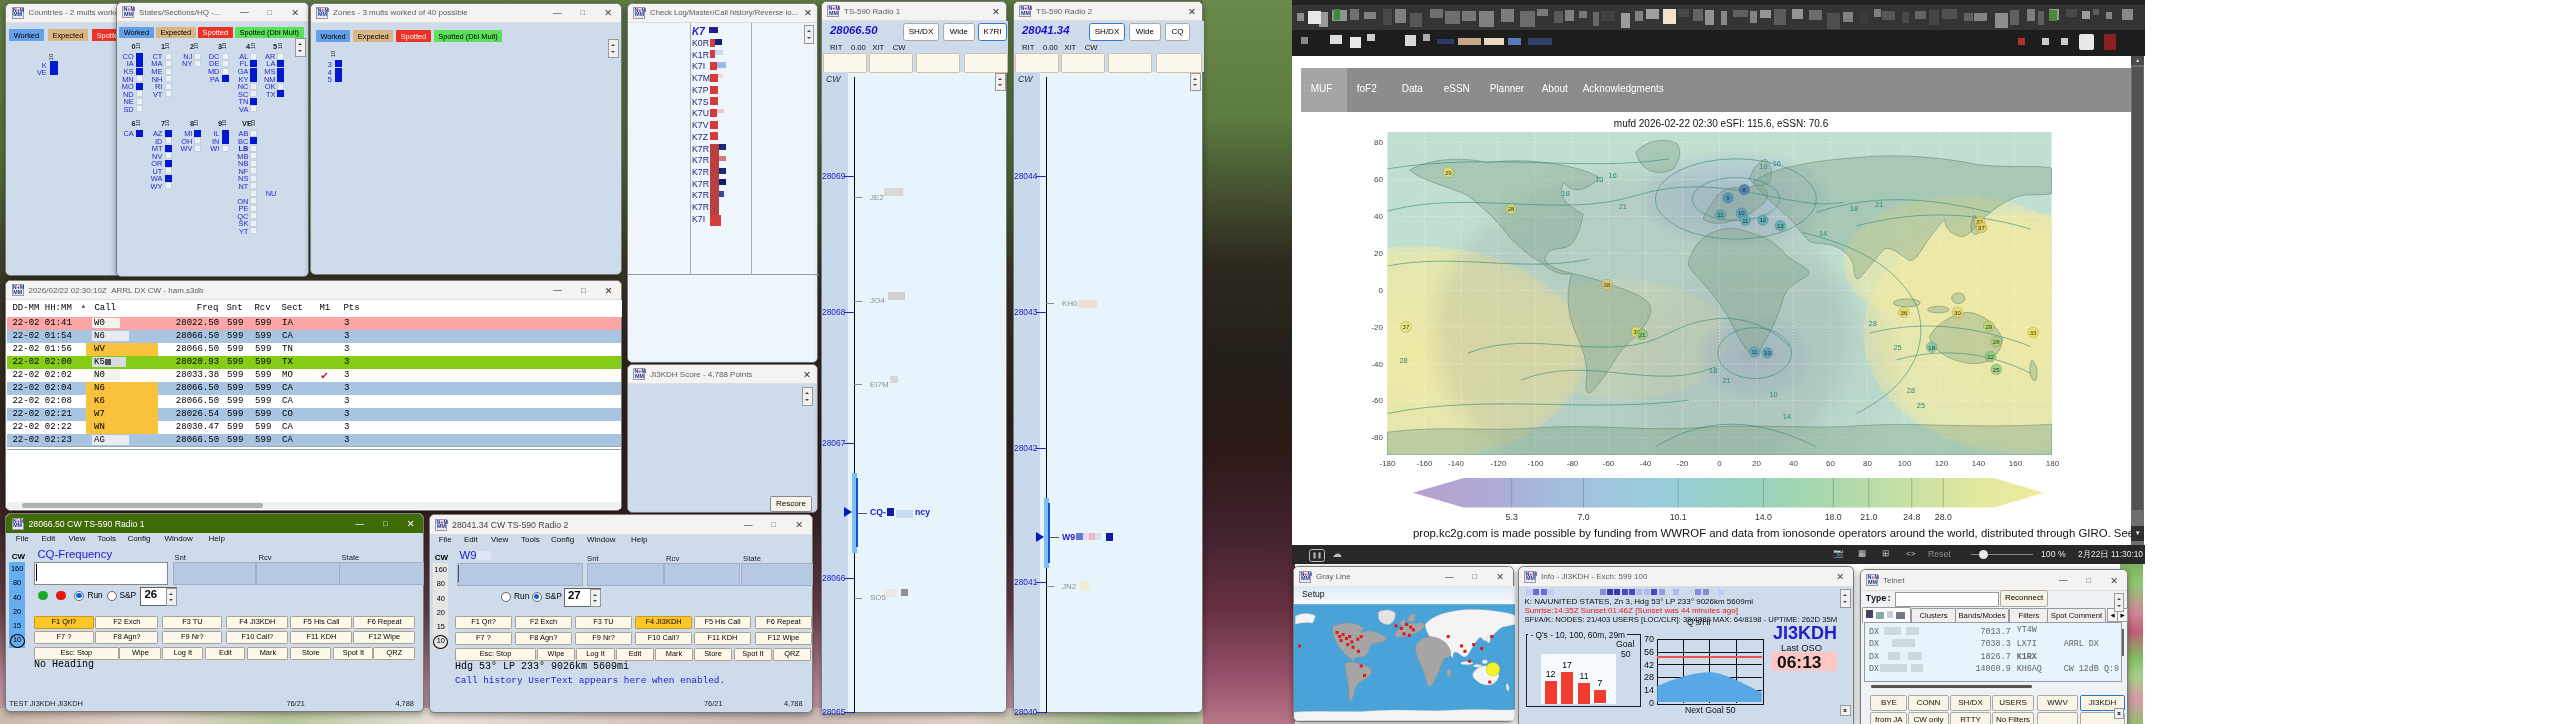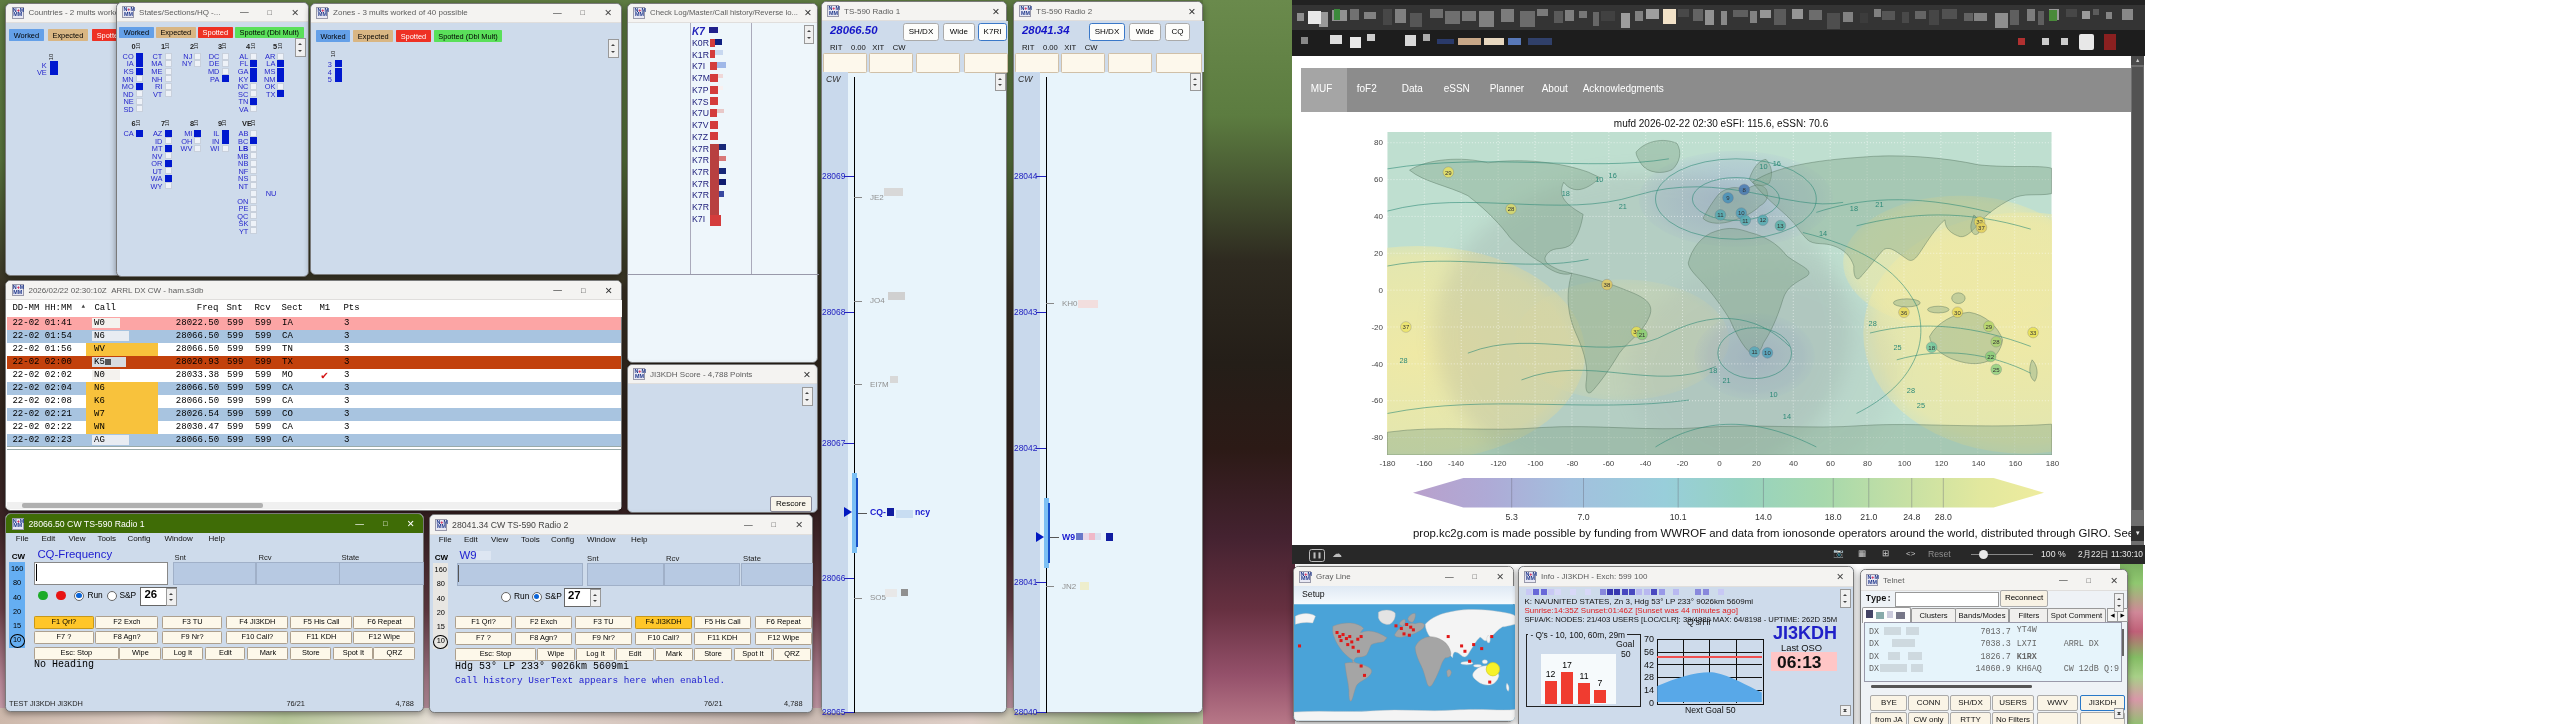--- a/index.html
+++ b/index.html
@@ -277,21 +277,21 @@
       <div style="position:relative;height:13px;background:#fff;color:#000;">
         <span class="abs" style="left:79px;top:0;width:72px;height:13px;background:#f8c23c;"></span>
         <span class="abs" style="left:5.4px;top:1.3px;">22-02 01:56</span>
         <span class="abs" style="left:87px;top:1.3px;">WV</span>
         <span class="abs" style="left:161px;top:1.3px;width:51px;text-align:right;">28066.50</span>
         <span class="abs" style="left:220px;top:1.3px;">599</span>
         <span class="abs" style="left:248px;top:1.3px;">599</span>
         <span class="abs" style="left:275px;top:1.3px;">TN</span>
         <span class="abs" style="left:337px;top:1.3px;">3</span>
       </div>
-      <div style="position:relative;height:13px;background:#c2410c;color:#000;">
+      <div style="position:relative;height:13px;background:#84cc16;color:#000;">
         <span class="abs" style="left:85px;top:1.3px;width:34px;height:10px;background:#d8dce0;"></span>
         <span class="abs" style="left:98px;top:3.4px;width:6px;height:6px;background:#555;"></span>
         <span class="abs" style="left:5.4px;top:1.3px;">22-02 02:00</span>
         <span class="abs" style="left:87px;top:1.3px;">K5</span>
         <span class="abs" style="left:161px;top:1.3px;width:51px;text-align:right;">28020.93</span>
         <span class="abs" style="left:220px;top:1.3px;">599</span>
         <span class="abs" style="left:248px;top:1.3px;">599</span>
         <span class="abs" style="left:275px;top:1.3px;">TX</span>
         <span class="abs" style="left:337px;top:1.3px;">3</span>
       </div>

